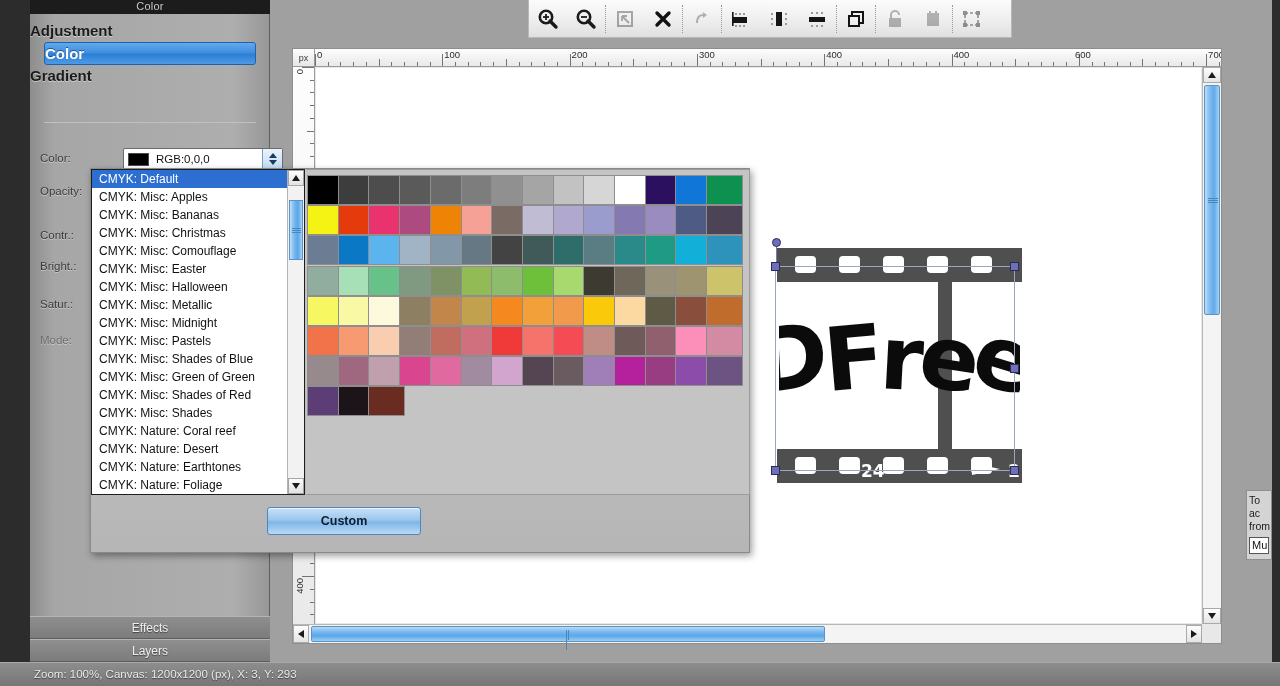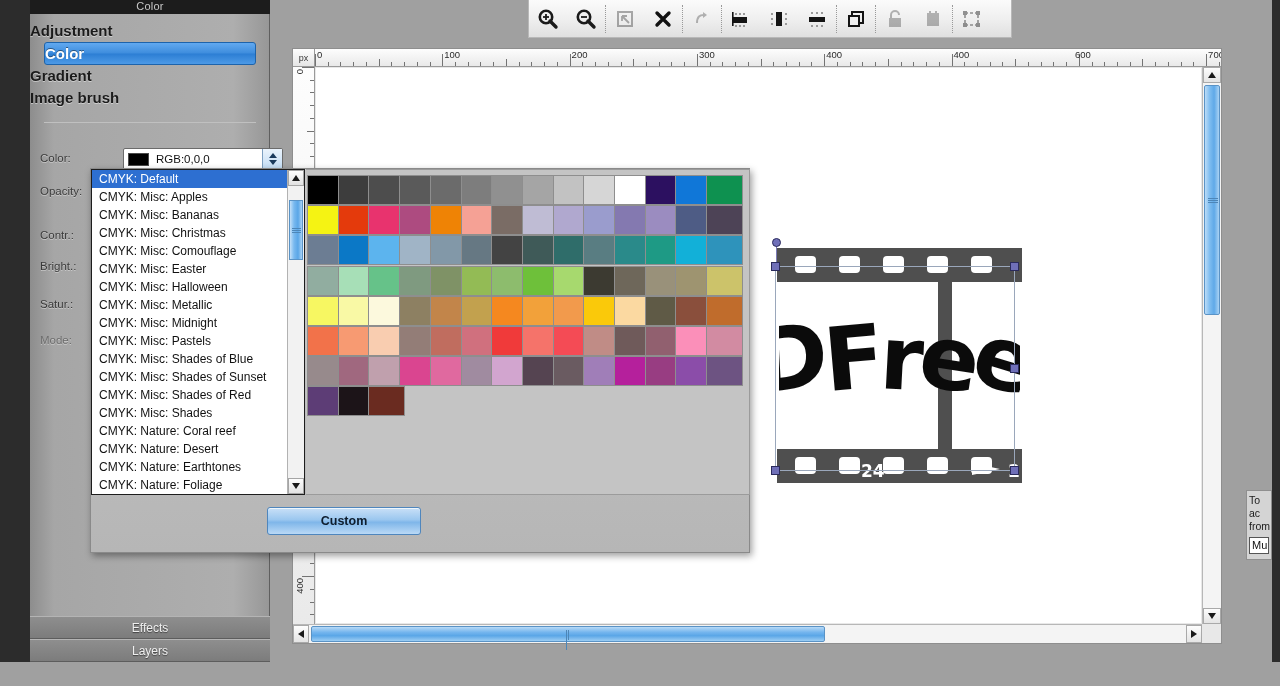--- a/index.html
+++ b/index.html
@@ -280,21 +280,20 @@
   <div class="left-gutter"></div>
   <div class="far-right-gutter"></div>
 
   <div class="left-panel">
     <div class="panel-title-bar">Color</div>
 
     <div class="mode-list">
       <div class="mode-item">Adjustment</div>
       <div class="mode-item active">Color</div>
       <div class="mode-item">Gradient</div>
-      <div class="mode-item">Image brush</div>
     </div>
 
     <div class="divider-line"></div>
 
     <div class="prop-row" style="top:150px">
       <span class="prop-label">Color:</span>
     </div>
     <div class="prop-row" style="top:183px">
       <span class="prop-label">Opacity:</span>
     </div>
@@ -666,21 +665,21 @@
           <div class="pl-item">CMYK: Misc: Apples</div>
           <div class="pl-item">CMYK: Misc: Bananas</div>
           <div class="pl-item">CMYK: Misc: Christmas</div>
           <div class="pl-item">CMYK: Misc: Comouflage</div>
           <div class="pl-item">CMYK: Misc: Easter</div>
           <div class="pl-item">CMYK: Misc: Halloween</div>
           <div class="pl-item">CMYK: Misc: Metallic</div>
           <div class="pl-item">CMYK: Misc: Midnight</div>
           <div class="pl-item">CMYK: Misc: Pastels</div>
           <div class="pl-item">CMYK: Misc: Shades of Blue</div>
-          <div class="pl-item">CMYK: Misc: Shades of Sunset</div>
+          <div class="pl-item">CMYK: Misc: Green of Green</div>
           <div class="pl-item">CMYK: Misc: Shades of Red</div>
           <div class="pl-item">CMYK: Misc: Shades</div>
           <div class="pl-item">CMYK: Nature: Coral reef</div>
           <div class="pl-item">CMYK: Nature: Desert</div>
           <div class="pl-item">CMYK: Nature: Earthtones</div>
           <div class="pl-item">CMYK: Nature: Foliage</div>
         </div>
       <div class="pl-scroll">
         <div class="pls-up">
           <svg width="8" height="6" viewBox="0 0 8 6">
@@ -808,13 +807,14 @@
         </div>
     </div>
 
     <div class="pop-footer">
       <div class="pop-btn custom">
         <span>Custom</span>
       </div>
     </div>
   </div>
 
+  <div class="status-bar">Zoom: 100%, Canvas: 1200x1200 (px), X: 3, Y: 293</div>
 </div>
 
 </body></html>

